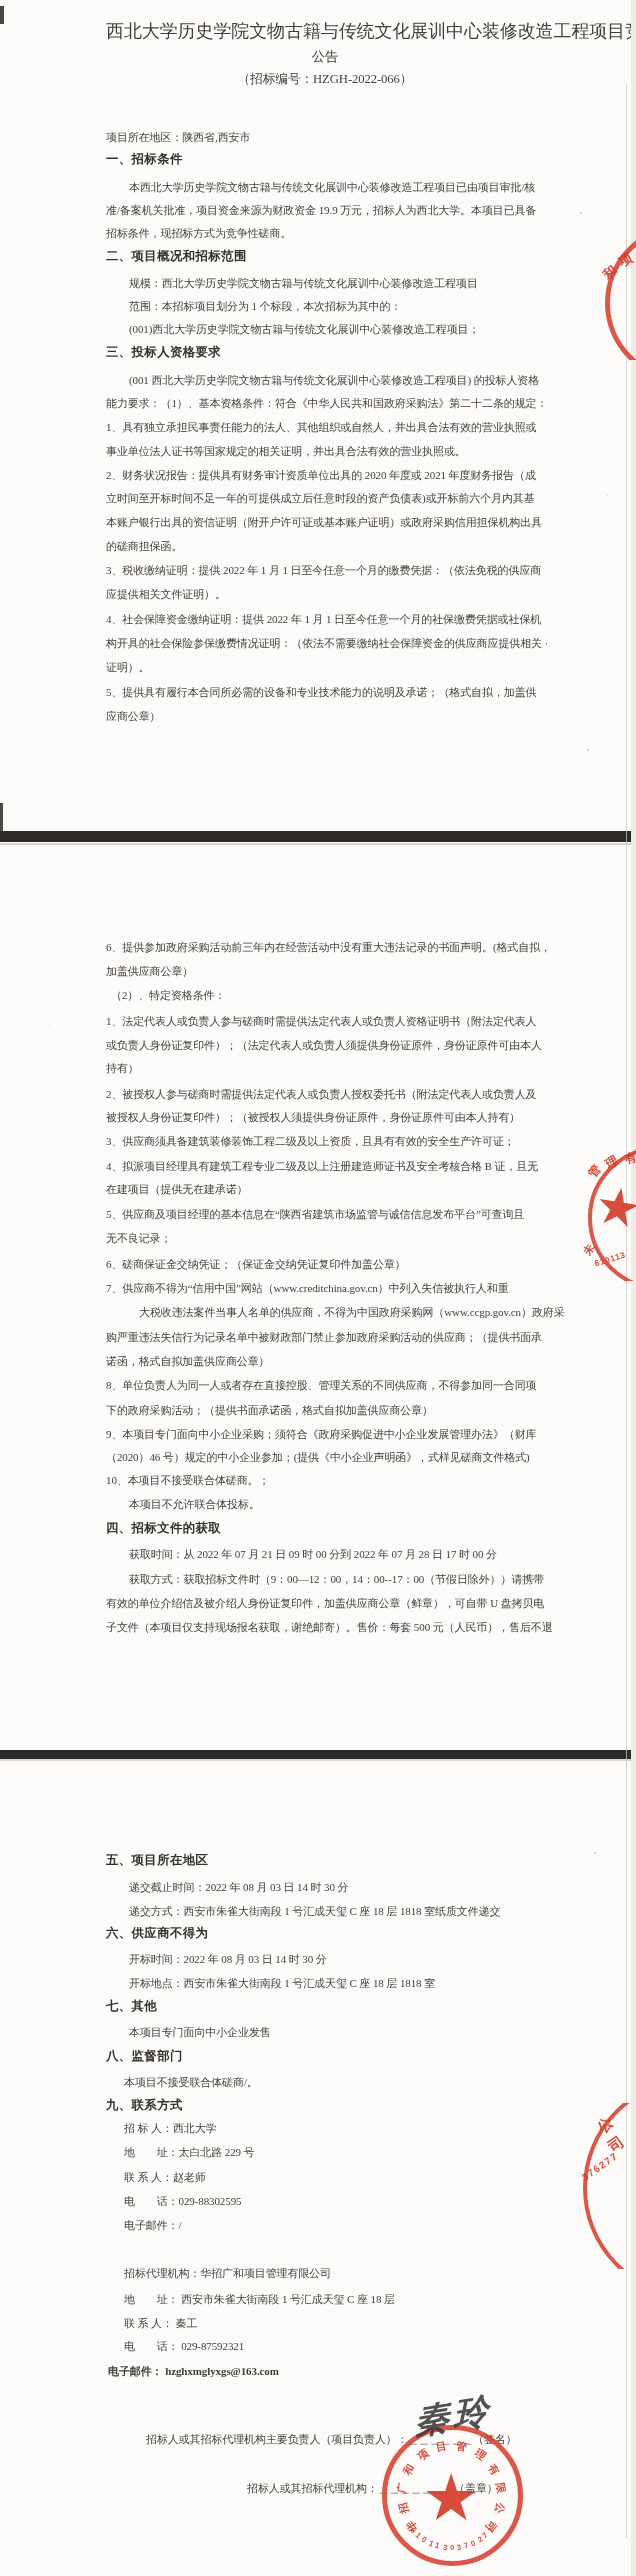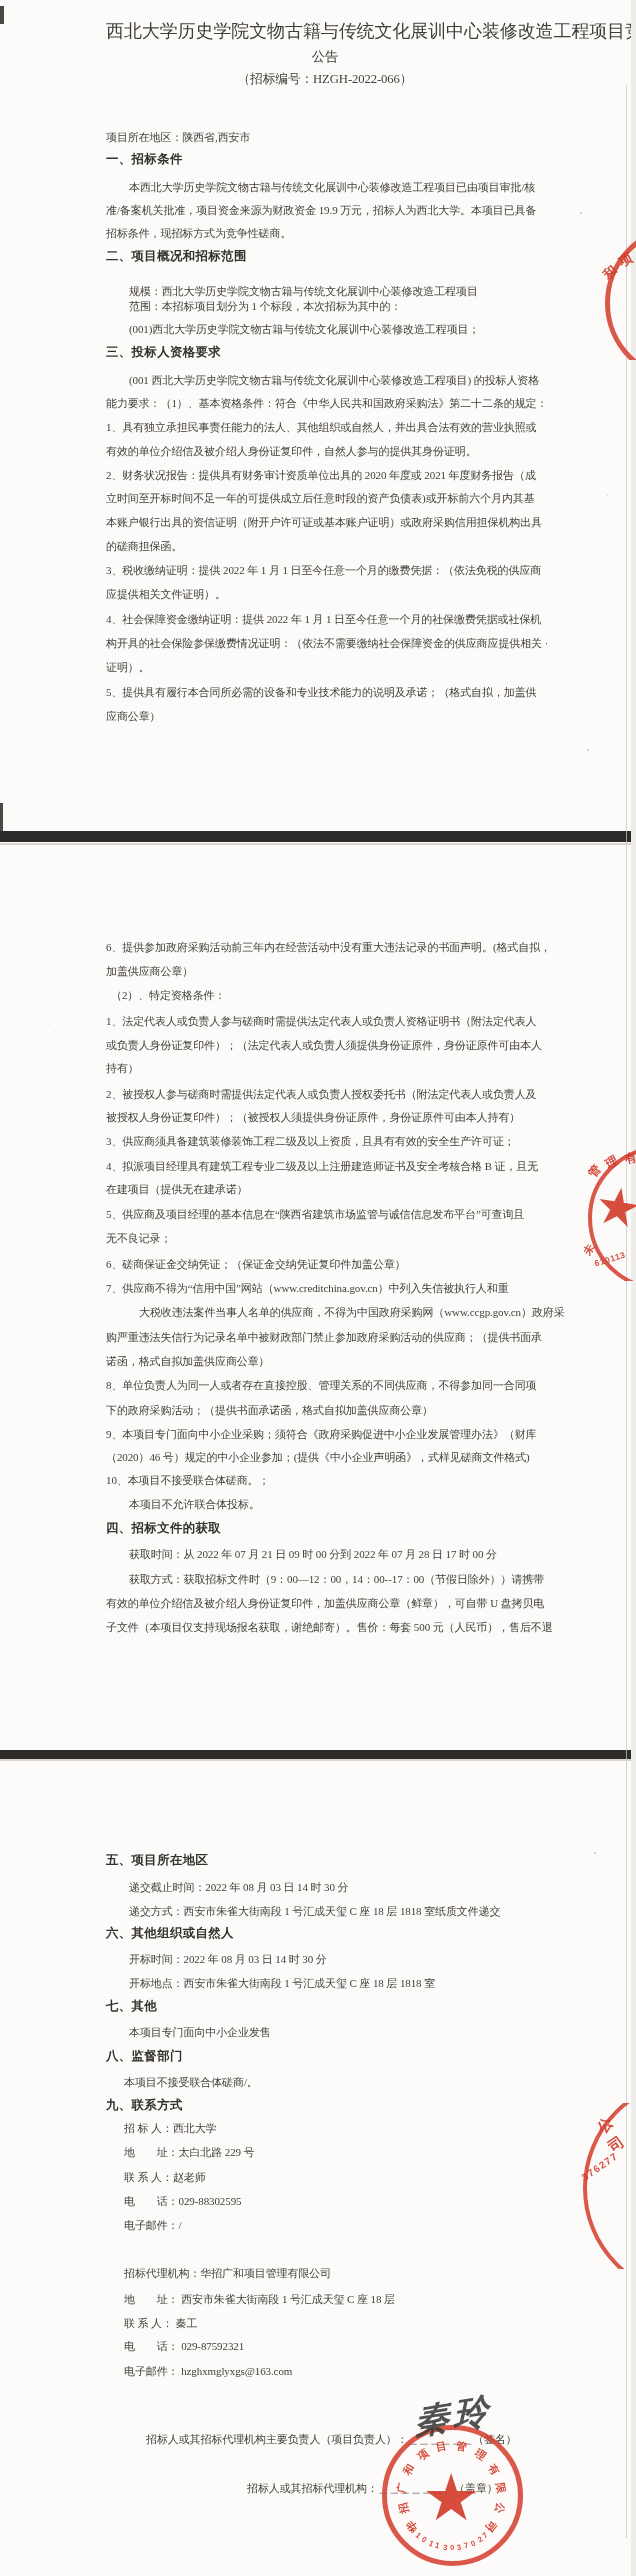--- a/index.html
+++ b/index.html
@@ -33,28 +33,28 @@
   <div id="text-layer">
       <div class="tl ctr" style="top: 24px; left: 106px; width: 438px; font-size: 18px;">西北大学历史学院文物古籍与传统文化展训中心装修改造工程项目竞争性磋商</div>
       <div class="tl ctr" style="top: 49px; left: 106px; width: 438px; font-size: 13.4px;">公告</div>
       <div class="tl ctr" style="top: 72px; left: 106px; width: 438px; font-size: 12.7px;">（招标编号：HZGH-2022-066）</div>
       <div class="tl" style="top: 130px; left: 106px;">项目所在地区：陕西省,西安市</div>
       <div class="tl hd" style="top: 152px; left: 106px;">一、招标条件</div>
       <div class="tl" style="top: 180px; left: 129px;">本西北大学历史学院文物古籍与传统文化展训中心装修改造工程项目已由项目审批/核</div>
       <div class="tl" style="top: 203px; left: 106px;">准/备案机关批准，项目资金来源为财政资金 19.9 万元，招标人为西北大学。本项目已具备</div>
       <div class="tl" style="top: 226px; left: 106px;">招标条件，现招标方式为竞争性磋商。</div>
       <div class="tl hd" style="top: 249px; left: 106px;">二、项目概况和招标范围</div>
-      <div class="tl" style="top: 276px; left: 129px; margin-top: 8px;">规模：西北大学历史学院文物古籍与传统文化展训中心装修改造工程项目</div>
+      <div class="tl" style="top: 276px; left: 129px;">规模：西北大学历史学院文物古籍与传统文化展训中心装修改造工程项目</div>
       <div class="tl" style="top: 299px; left: 129px;">范围：本招标项目划分为 1 个标段，本次招标为其中的：</div>
       <div class="tl" style="top: 322px; left: 129px;">(001)西北大学历史学院文物古籍与传统文化展训中心装修改造工程项目；</div>
       <div class="tl hd" style="top: 345px; left: 106px;">三、投标人资格要求</div>
       <div class="tl" style="top: 373px; left: 129px;">(001 西北大学历史学院文物古籍与传统文化展训中心装修改造工程项目) 的投标人资格</div>
       <div class="tl" style="top: 396px; left: 106px;">能力要求：（1）、基本资格条件：符合《中华人民共和国政府采购法》第二十二条的规定：</div>
       <div class="tl" style="top: 420px; left: 106px;">1、具有独立承担民事责任能力的法人、其他组织或自然人，并出具合法有效的营业执照或</div>
-      <div class="tl" style="top: 444px; left: 106px;">有效的单位介绍信及被介绍人身份证复印件，自然人参与的提供其身份证明。</div>
+      <div class="tl" style="top: 444px; left: 106px;">事业单位法人证书等国家规定的相关证明，并出具合法有效的营业执照或。</div>
       <div class="tl" style="top: 468px; left: 106px;">2、财务状况报告：提供具有财务审计资质单位出具的 2020 年度或 2021 年度财务报告（成</div>
       <div class="tl" style="top: 491px; left: 106px;">立时间至开标时间不足一年的可提供成立后任意时段的资产负债表)或开标前六个月内其基</div>
       <div class="tl" style="top: 515px; left: 106px;">本账户银行出具的资信证明（附开户许可证或基本账户证明）或政府采购信用担保机构出具</div>
       <div class="tl" style="top: 539px; left: 106px;">的磋商担保函。</div>
       <div class="tl" style="top: 563px; left: 106px;">3、税收缴纳证明：提供 2022 年 1 月 1 日至今任意一个月的缴费凭据：（依法免税的供应商</div>
       <div class="tl" style="top: 587px; left: 106px;">应提供相关文件证明）。</div>
       <div class="tl" style="top: 612px; left: 106px;">4、社会保障资金缴纳证明：提供 2022 年 1 月 1 日至今任意一个月的社保缴费凭据或社保机</div>
       <div class="tl" style="top: 636px; left: 106px;">构开具的社会保险参保缴费情况证明：（依法不需要缴纳社会保障资金的供应商应提供相关 ·</div>
       <div class="tl" style="top: 660px; left: 106px;">证明）。</div>
       <div class="tl" style="top: 685px; left: 106px;">5、提供具有履行本合同所必需的设备和专业技术能力的说明及承诺；（格式自拟，加盖供</div>
@@ -84,38 +84,38 @@
       <div class="tl" style="top: 1473px; left: 106px;">10、本项目不接受联合体磋商。；</div>
       <div class="tl" style="top: 1497px; left: 129px;">本项目不允许联合体投标。</div>
       <div class="tl hd" style="top: 1521px; left: 106px;">四、招标文件的获取</div>
       <div class="tl" style="top: 1547px; left: 129px;">获取时间：从 2022 年 07 月 21 日 09 时 00 分到 2022 年 07 月 28 日 17 时 00 分</div>
       <div class="tl" style="top: 1572px; left: 129px;">获取方式：获取招标文件时（9：00—12：00，14：00--17：00（节假日除外））请携带</div>
       <div class="tl" style="top: 1596px; left: 106px;">有效的单位介绍信及被介绍人身份证复印件，加盖供应商公章（鲜章），可自带 U 盘拷贝电</div>
       <div class="tl" style="top: 1620px; left: 106px;">子文件（本项目仅支持现场报名获取，谢绝邮寄）。售价：每套 500 元（人民币），售后不退</div>
       <div class="tl hd" style="top: 1853px; left: 106px;">五、项目所在地区</div>
       <div class="tl" style="top: 1880px; left: 129px; text-align: center;">递交截止时间：2022 年 08 月 03 日 14 时 30 分</div>
       <div class="tl" style="top: 1904px; left: 129px;">递交方式：西安市朱雀大街南段 1 号汇成天玺 C 座 18 层 1818 室纸质文件递交</div>
-      <div class="tl hd" style="top: 1926px; left: 106px;">六、其他组织或自然人</div>
+      <div class="tl hd" style="top: 1926px; left: 106px;">六、供应商不得为</div>
       <div class="tl" style="top: 1952px; left: 129px;">开标时间：2022 年 08 月 03 日 14 时 30 分</div>
       <div class="tl" style="top: 1976px; left: 129px;">开标地点：西安市朱雀大街南段 1 号汇成天玺 C 座 18 层 1818 室</div>
       <div class="tl hd" style="top: 1999px; left: 106px;">七、其他</div>
       <div class="tl" style="top: 2025px; left: 129px;">本项目专门面向中小企业发售</div>
       <div class="tl hd" style="top: 2049px; left: 106px;">八、监督部门</div>
       <div class="tl" style="top: 2075px; left: 124px;">本项目不接受联合体磋商/。</div>
       <div class="tl hd" style="top: 2098px; left: 106px;">九、联系方式</div>
       <div class="tl" style="top: 2121px; left: 124px;">招 标 人：西北大学</div>
       <div class="tl" style="top: 2145px; left: 124px;">地　　址：太白北路 229 号</div>
       <div class="tl" style="top: 2170px; left: 124px;">联 系 人：赵老师</div>
       <div class="tl" style="top: 2194px; left: 124px;">电　　话：029-88302595</div>
       <div class="tl" style="top: 2218px; left: 124px;">电子邮件：/</div>
       <div class="tl" style="top: 2266px; left: 124px;">招标代理机构：华招广和项目管理有限公司</div>
       <div class="tl" style="top: 2292px; left: 124px;">地　　址： 西安市朱雀大街南段 1 号汇成天玺 C 座 18 层</div>
       <div class="tl" style="top: 2316px; left: 124px;">联 系 人： 秦工</div>
       <div class="tl" style="top: 2339px; left: 124px;">电　　话： 029-87592321</div>
-      <div class="tl" style="top: 2364px; left: 124px;">电子邮件： hzghxmglyxgs@163.com</div>
+      <div class="tl" style="top: 2364px; left: 108px; font-weight: bold;">电子邮件： hzghxmglyxgs@163.com</div>
       <div class="tl" style="top: 2432px; left: 146px;">招标人或其招标代理机构主要负责人（项目负责人）：＿＿＿＿＿＿（签名）</div>
       <div class="tl" style="top: 2481px; left: 247px;">招标人或其招标代理机构：＿＿＿＿＿＿＿（盖章）</div>
     </div>
 
   <div class="corner-mark" style="left:0;top:5.7px;width:3.5px;height:18.4px;"></div>
   <div class="corner-mark" style="left:0;top:803px;width:2.8px;height:28px;"></div>
   <div class="band" id="band1" style="top:831px;height:11.3px;"></div>
   <div class="band-shadow" style="top:843px;"></div>
   <div class="band" id="band2" style="top:1750px;height:9.2px;"></div>
   <div class="band-shadow" style="top:1759px;"></div>

